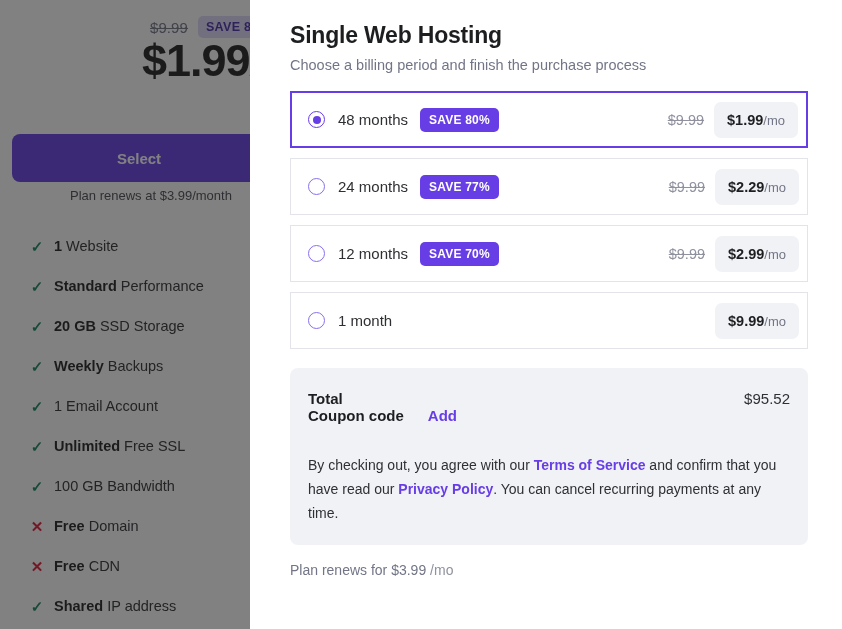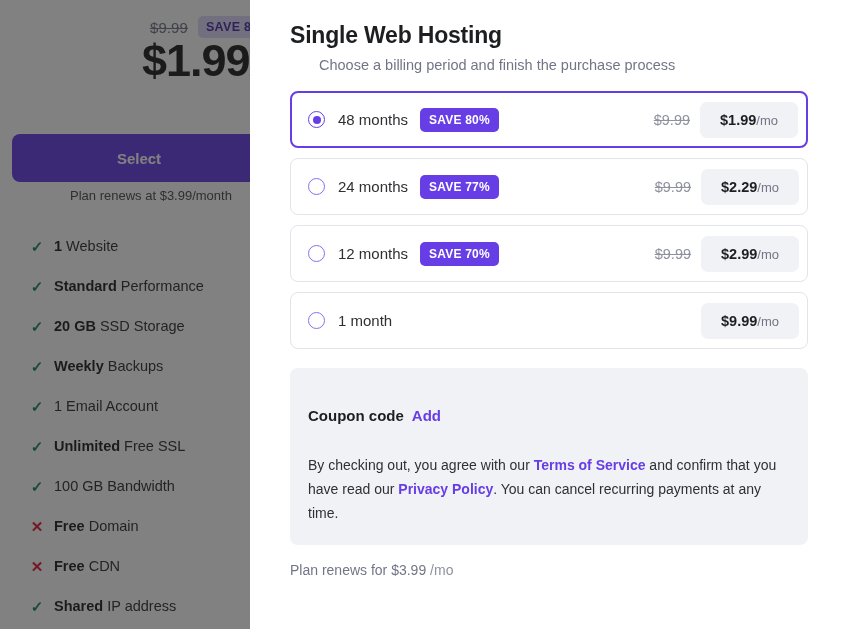--- a/index.html
+++ b/index.html
@@ -82,29 +82,29 @@
     position: absolute; left: 250px; top: 0;
     width: 592px; height: 629px;
     background: #ffffff;
     padding: 22px 34px 0 40px;
   }
   .panel-title {
     font-size: 23px; font-weight: 700; color: #1d1e20;
     letter-spacing: -.2px;
   }
   .panel-sub {
-    margin-top: 8px; font-size: 14.5px; color: #727586; margin-left: 29px;
+    margin-top: 8px; font-size: 14.5px; color: #727586;
   }
 
   .options { margin-top: 18px; display: flex; flex-direction: column; gap: 10px; }
   .opt {
     position: relative;
     height: 57px;
     border: 1px solid #e2e4ea;
-    border-radius: 8px;
+    border-radius: 0;
     background: #fff;
     display: flex; align-items: center;
     padding: 0 8px 0 17px;
     cursor: pointer;
     justify-content: center;
   }
   .opt.selected {
     border: 2px solid #673de6;
     padding-left: 16px;
   }
@@ -130,41 +130,41 @@
     padding: 5px 9px; border-radius: 5px;
     white-space: nowrap;
   }
   .opt-right { margin-left: auto; display: flex; align-items: center; gap: 6px; }
   .opt-old {
     font-size: 14.5px; color: #8f919e; text-decoration: line-through;
     margin-right: 4px;
   }
   .opt-price {
     background: #f1f2f6; border-radius: 7px;
-    padding: 10px 20px;
+    padding: 10px 13px;
     font-size: 14.5px; color: #1d1e20; white-space: nowrap;
   }
   .opt-price b { font-weight: 700; }
   .opt-price i { font-style: normal; color: #727586; font-size: 13px; }
 
   
   .totals {
     margin-top: 19px;
     background: #f1f2f6;
     border-radius: 8px;
     padding: 22px 18px 0 18px;
   }
   .total-row {
     display: flex; align-items: baseline; justify-content: space-between;
     font-size: 15px;
   }
   .total-row .lbl { font-weight: 700; color: #1d1e20; }
   .total-row .amt { color: #2f3033; font-size: 15px; }
   .coupon-row {
-    margin-top: 17px; display: flex; align-items: baseline; gap: 8px;
+    display: flex; align-items: baseline; gap: 24px;
     font-size: 15px;
   }
   .coupon-row .lbl { font-weight: 700; color: #1d1e20; }
   .link { color: #673de6; font-weight: 700; cursor: pointer; text-decoration: none; }
 
   .terms {
     margin-top: 29px;
     padding-bottom: 20px;
     font-size: 14px; line-height: 24px; color: #2f3033;
     max-width: 470px;
@@ -288,20 +288,24 @@
             <div class="dot"></div>
           </div>
           <span class="opt-label">1 month</span>
           <div class="opt-right">
             <span class="opt-price"><b>$9.99</b><i>/mo</i></span>
           </div>
         </div>
       </div>
 
     <div class="totals">
+      <div class="total-row">
+        <span class="lbl">Total</span>
+        <span class="amt">$95.52</span>
+      </div>
       <div class="coupon-row">
         <span class="lbl">Coupon code</span>
         <span class="link">Add</span>
       </div>
 
       <div class="terms">
         <span>By checking out, you agree with our </span><a>Terms of Service</a><span> and confirm that you have read our </span><a>Privacy Policy</a><span>. You can cancel recurring payments at any time.</span>
       </div>
     </div>
 

